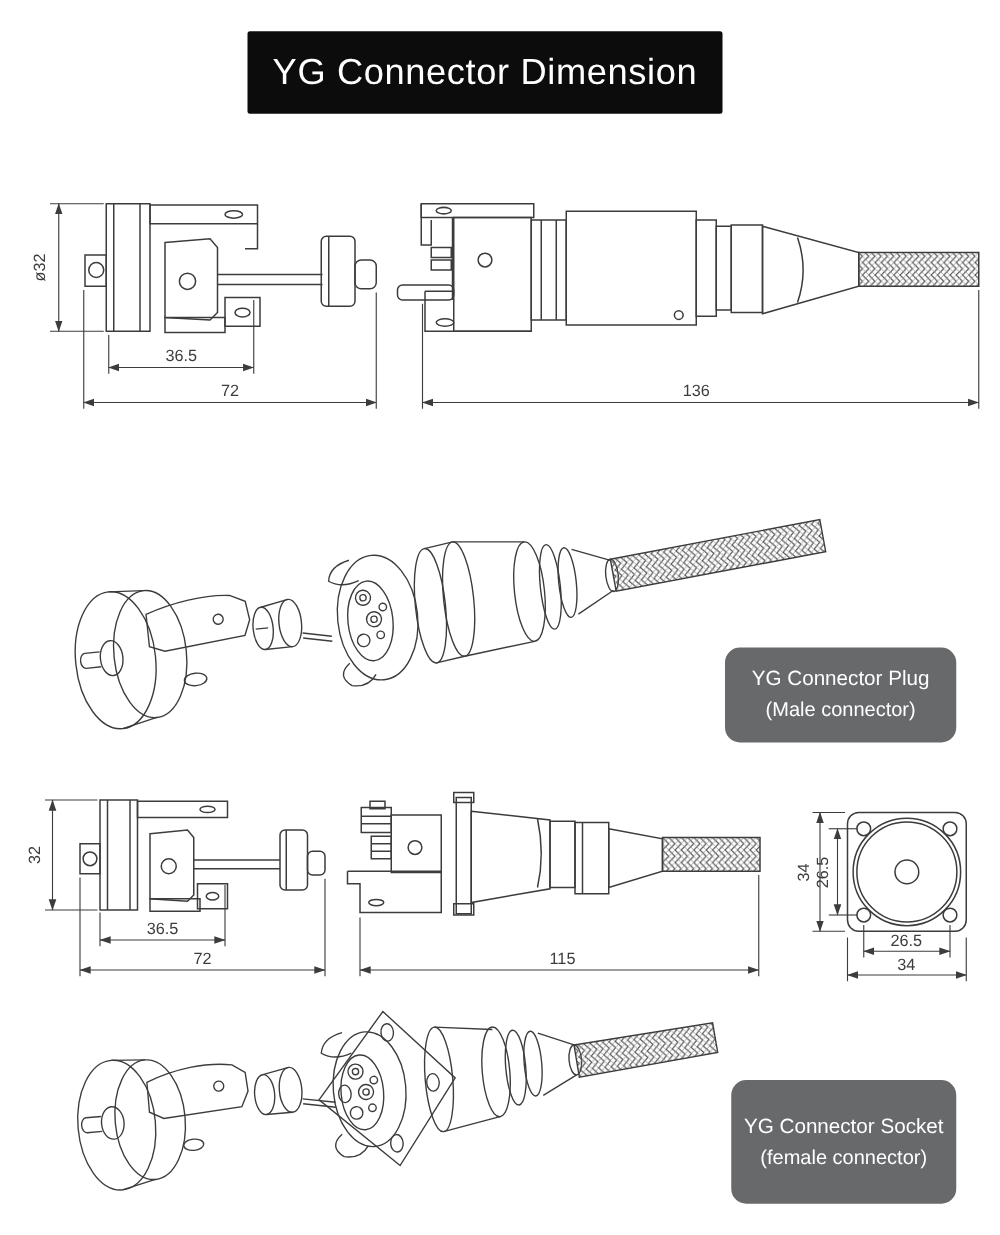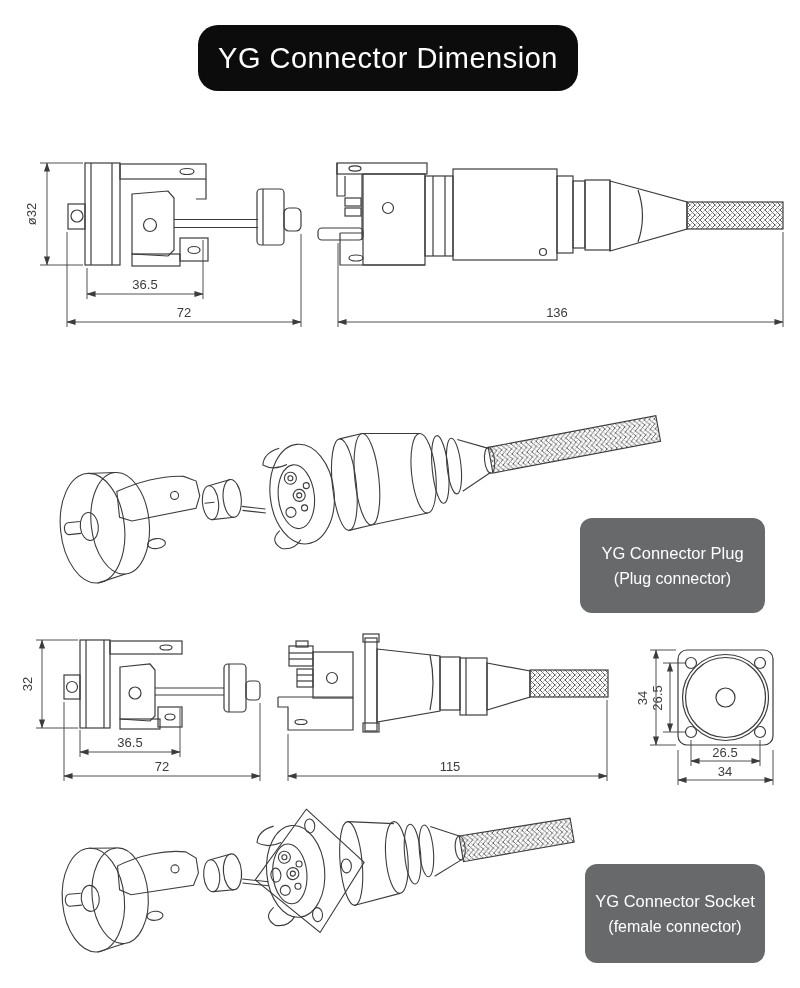--- a/index.html
+++ b/index.html
@@ -1,26 +1,26 @@
 <!DOCTYPE html>
 <html><head>
 <meta charset="utf-8">
 <style>
   html,body{margin:0;padding:0;background:#ffffff;}
   .page{position:relative;width:800px;height:988px;background:#ffffff;overflow:hidden;
         font-family:"Liberation Sans",sans-serif;}
   svg{position:absolute;left:0;top:0;}
   .title-banner{position:absolute;left:198px;top:25px;width:380px;height:66px;
-        background:#0c0c0c;border-radius:20px;display:flex;align-items:center;justify-content:center;}
+        background:#0c0c0c;border-radius:2px;display:flex;align-items:center;justify-content:center;}
   .title-banner span{color:#ffffff;font-size:29px;letter-spacing:0.5px;}
   .callout{position:absolute;background:#67696b;border-radius:12px;color:#ffffff;
         display:flex;flex-direction:column;align-items:center;justify-content:center;gap:7px;}
   .callout .l1{font-size:16.5px;}
   .callout .l2{font-size:16px;}
-  .callout.plug{left:580px;top:518px;width:185px;height:95px;}
+  .callout.plug{left:580px;top:518px;width:185px;height:76px;}
   .callout.socket{left:585px;top:864px;width:180px;height:99px;}
   .dim-text{font-size:13px;fill:#3c3c3c;font-family:"Liberation Sans",sans-serif;}
 </style>
 </head>
 <body>
 
 <div class="page">
 
   <svg width="800" height="988" viewBox="0 0 800 988">
     <defs>
@@ -279,21 +279,21 @@
       <polygon points="462,850 574,842 576,866 464,876" fill="url(#braid)"></polygon>
     </g>
   </svg>
 
   <div class="title-banner">
     <span>YG Connector Dimension</span>
   </div>
 
   <div class="callout plug">
     <span class="l1">YG Connector Plug</span>
-    <span class="l2">(Plug connector)</span>
+    <span class="l2">(Male connector)</span>
   </div>
 
   <div class="callout socket">
     <span class="l1">YG Connector Socket</span>
     <span class="l2">(female connector)</span>
   </div>
 
 </div>
 
 </body></html>

